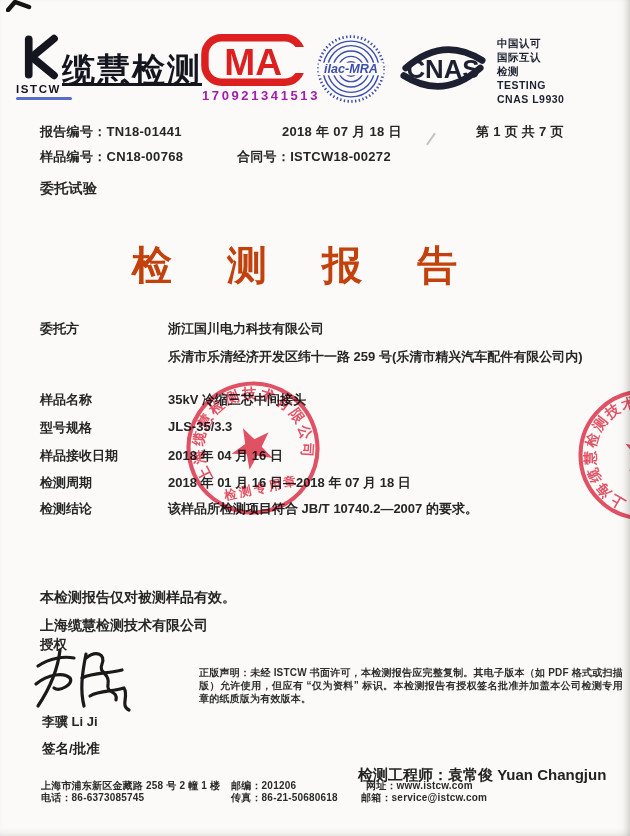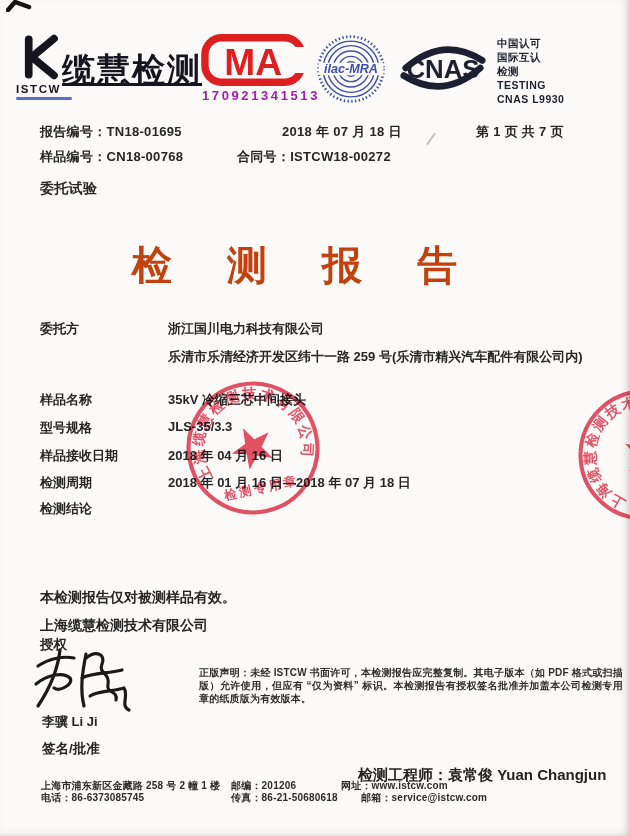--- a/index.html
+++ b/index.html
@@ -85,21 +85,21 @@
     <div class="abs acc-lines" style="left:497px;top:36px">
       <div>中国认可</div>
       <div>国际互认</div>
       <div>检测</div>
       <div>TESTING</div>
       <div>CNAS L9930</div>
     </div>
   </div>
 
   <div class="abs meta" style="left:40px;top:123px">
-    <span>报告编号：</span><span>TN18-01695</span>
+    <span>报告编号：</span><span>TN18-01441</span>
   </div>
   <div class="abs meta" style="left:282px;top:123px">2018 年 07 月 18 日</div>
   <div class="abs meta" style="left:476px;top:123px">第 1 页 共 7 页</div>
 
   <div class="abs meta" style="left:40px;top:148px">
     <span>样品编号：</span><span>CN18-00768</span>
   </div>
   <div class="abs meta" style="left:237px;top:148px">
     <span>合同号：</span><span>ISTCW18-00272</span>
   </div>
@@ -118,20 +118,21 @@
   <div class="abs row-label" style="left:40px;top:419px">型号规格</div>
   <div class="abs row-value" style="left:168px;top:419px">JLS-35/3.3</div>
 
   <div class="abs row-label" style="left:40px;top:447px">样品接收日期</div>
   <div class="abs row-value" style="left:168px;top:447px">2018 年 04 月 16 日</div>
 
   <div class="abs row-label" style="left:40px;top:474px">检测周期</div>
   <div class="abs row-value" style="left:168px;top:474px">2018 年 01 月 16 日—2018 年 07 月 18 日</div>
 
   <div class="abs row-label" style="left:40px;top:500px">检测结论</div>
+  <div class="abs row-value" style="left:168px;top:500px">该样品所检测项目符合 JB/T 10740.2—2007 的要求。</div>
 
   <svg class="abs stamp" style="left:184px;top:379px;transform:rotate(-12deg)" width="138" height="138" viewBox="0 0 150 150">
     <circle cx="75" cy="75" r="70" fill="none" stroke="#e23a52" stroke-width="4.5"></circle>
     <defs>
         <path id="seal-arc-1" d="M24.3,93.5 A54,54 0 1 1 125.7,93.5" fill="none"></path>
       </defs>
     <text font-size="15.5" font-weight="bold" fill="#e23a52" letter-spacing="2.5" font-family="Liberation Sans, sans-serif">
       <textPath href="#seal-arc-1" startOffset="50%" text-anchor="middle">上海缆慧检测技术有限公司</textPath>
     </text>
     <polygon points="68.8,51.8 78.4,66.1 95.1,61.9 84.5,75.5 93.7,90.1 77.5,84.2 66.4,97.4 67,80.2 51,76.3 67.6,69" fill="#e23a52"></polygon>
@@ -178,20 +179,20 @@
   <div class="abs footer-line" style="left:41px;top:780px">上海市浦东新区金藏路 258 号 2 幢 1 楼</div>
   <div class="abs footer-line" style="left:41px;top:792px">
     <span>电话：</span><span>86-6373085745</span>
   </div>
   <div class="abs footer-line" style="left:231px;top:780px">
     <span>邮编：</span><span>201206</span>
   </div>
   <div class="abs footer-line" style="left:231px;top:792px">
     <span>传真：</span><span>86-21-50680618</span>
   </div>
-  <div class="abs footer-line" style="left:341px;top:780px">
+  <div class="abs footer-line" style="left:366px;top:780px">
     <span>网址：</span><span>www.istcw.com</span>
   </div>
   <div class="abs footer-line" style="left:361px;top:792px">
     <span>邮箱：</span><span>service@istcw.com</span>
   </div>
 
 </div>
 
 </body></html>

